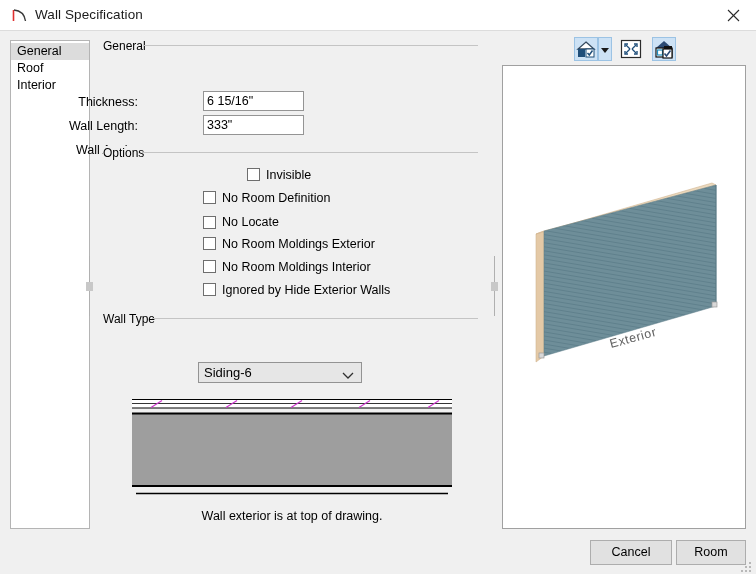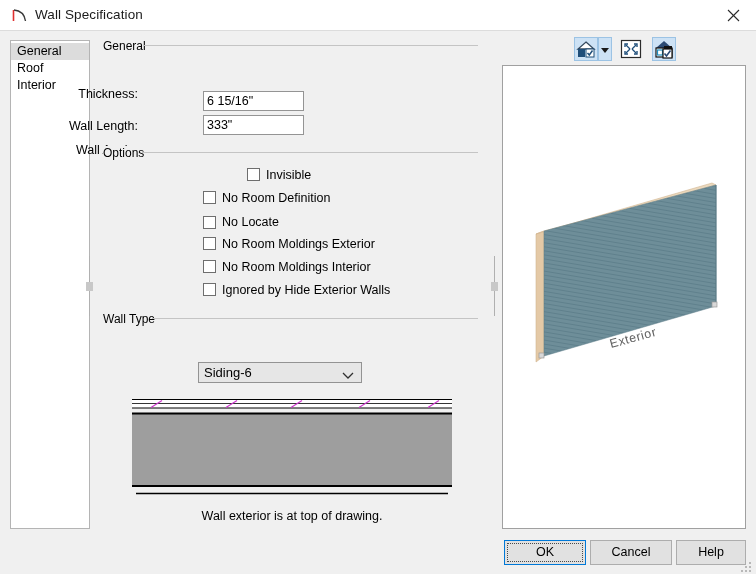--- a/index.html
+++ b/index.html
@@ -292,21 +292,21 @@
     <div class="grip"></div>
   </div>
   <div class="splitter" style="left:490px;">
     <div class="bar"></div>
     <div class="grip"></div>
   </div>
 
   <div class="group-label" style="left:103px; top:8px;">General</div>
   <div class="group-rule" style="left:144px; top:14px; width:334px;"></div>
 
-  <div class="field-label" style="left:60px; top:56px; width:78px;">Thickness:</div>
+  <div class="field-label" style="left:60px; top:64px; width:78px;">Thickness:</div>
   <input class="field-input" style="left: 203px; top: 60px; width: 101px;" value="6 15/16&quot;">
 
   <div class="field-label" style="left:60px; top:88px; width:78px;">Wall Length:</div>
   <input class="field-input" style="left: 203px; top: 84px; width: 101px;" value="333&quot;">
 
   <div class="field-label" style="left:60px; top:112px; width:78px;">Wall Angle:</div>
 
   <div class="group-label" style="left:103px; top:115px;">Options</div>
   <div class="group-rule" style="left:142px; top:121px; width:336px;"></div>
 
@@ -425,29 +425,25 @@
 
       <line x1="213" y1="119" x2="213" y2="240" stroke="#5a7a85" stroke-width="1"></line>
 
       <rect x="36" y="287" width="5" height="5" fill="#d8d8d8" stroke="#9a9a9a" stroke-width="0.7"></rect>
       <rect x="209" y="236" width="5" height="5" fill="#d8d8d8" stroke="#9a9a9a" stroke-width="0.7"></rect>
 
       <text x="108" y="282" transform="rotate(-15 108 282)" font-family="Liberation Sans, sans-serif" font-size="12.5" fill="#606060" letter-spacing="0.6">Exterior</text>
     </svg>
   </div>
 
-  <div class="dlg-btn default" style="left:504px; top:509px; width:82px;">
-    <span>OK</span>
-    <span class="focusring"></span>
-  </div>
   <div class="dlg-btn" style="left:590px; top:509px; width:82px;">
     <span>Cancel</span>
   </div>
   <div class="dlg-btn" style="left:676px; top:509px; width:70px;">
-    <span>Help</span>
+    <span>Room</span>
   </div>
 
   <div id="resize-grip">
     <svg width="12" height="12" viewBox="0 0 12 12">
       <rect x="8" y="2" width="2" height="2" fill="#b8b8b8"></rect>
       <rect x="8" y="6" width="2" height="2" fill="#b8b8b8"></rect>
       <rect x="4" y="6" width="2" height="2" fill="#b8b8b8"></rect>
       <rect x="8" y="10" width="2" height="2" fill="#b8b8b8"></rect>
       <rect x="4" y="10" width="2" height="2" fill="#b8b8b8"></rect>
       <rect x="0" y="10" width="2" height="2" fill="#b8b8b8"></rect>

